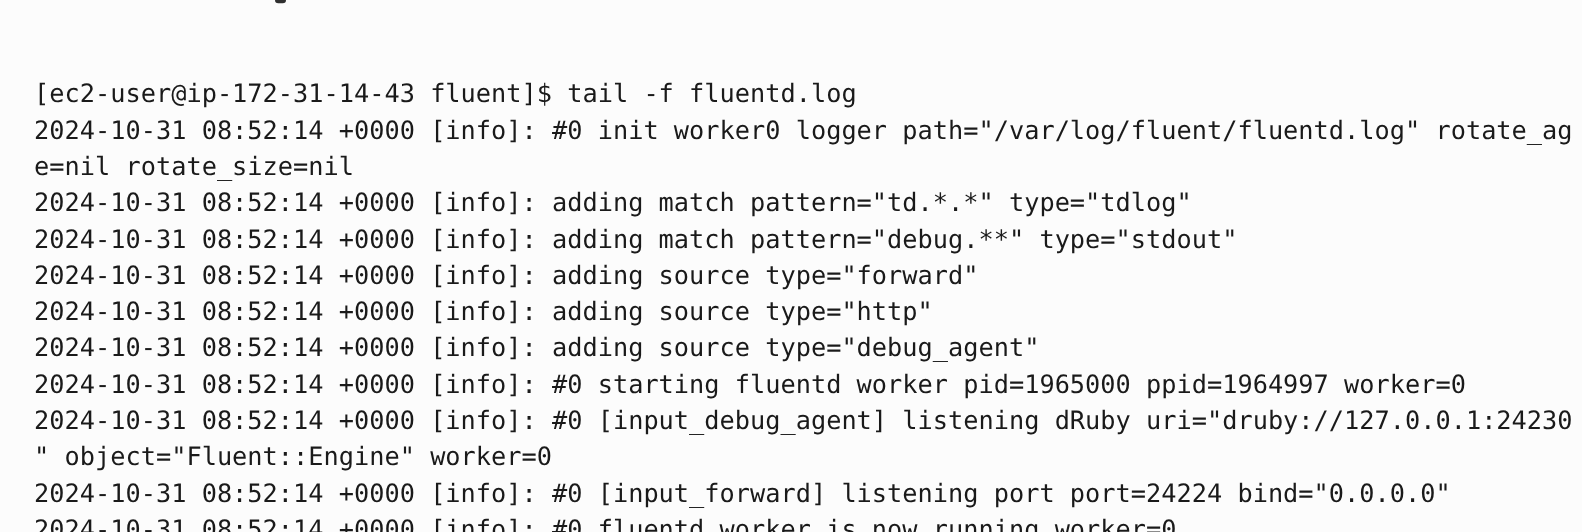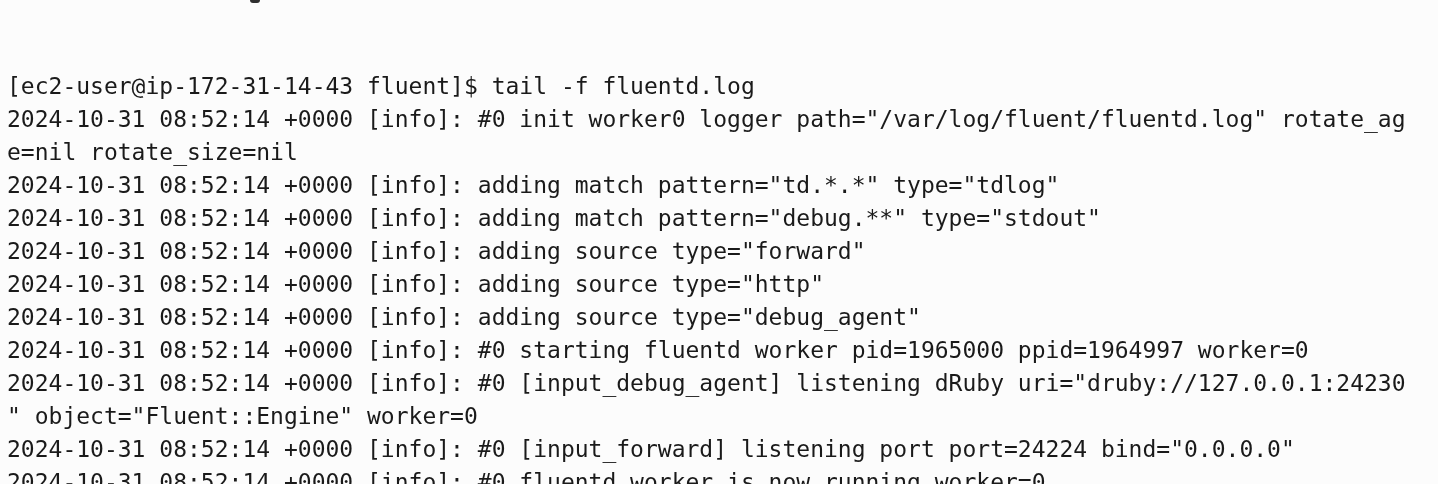--- a/index.html
+++ b/index.html
@@ -17,20 +17,21 @@
     width: 1431px;
     font-family: "DejaVu Sans Mono", monospace;
     font-size: 23px;
     line-height: 33px;
     color: #1a1a1a;
     white-space: pre;
     letter-spacing: 0;
   }
   .line {
     height: 33px;
+    margin-left: 24px;
   }
   
   .top-fragment {
     position: absolute;
     left: 250px;
     top: 0;
     width: 10px;
     height: 3px;
     background: #2f2f2f;
     border-radius: 0 0 3px 3px;

